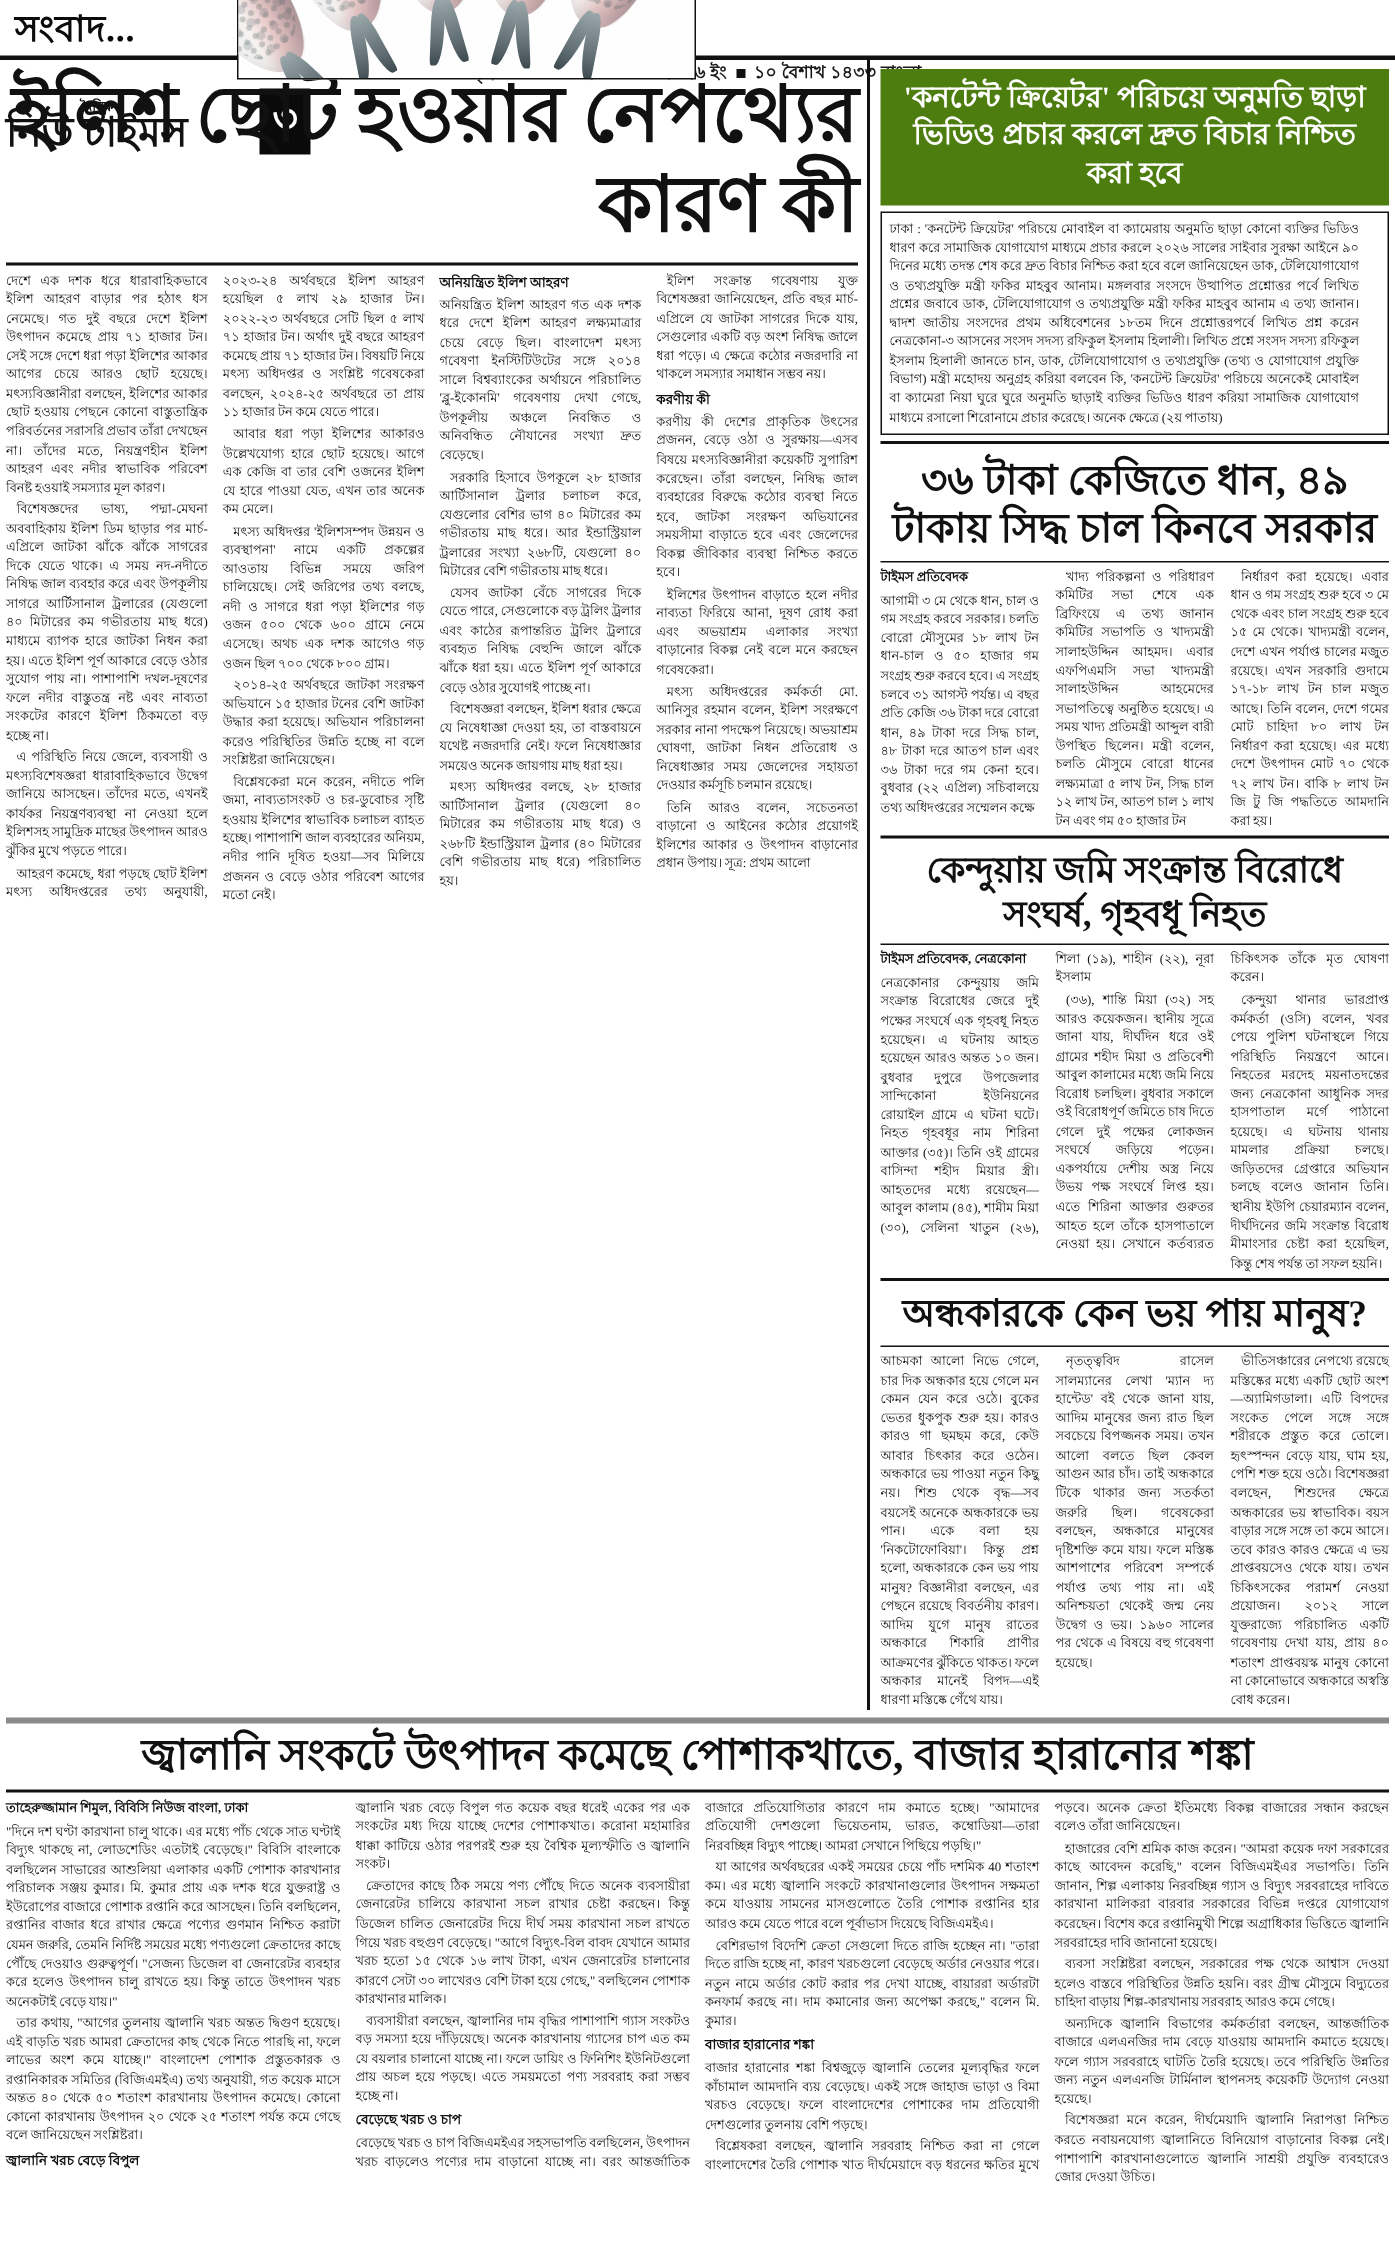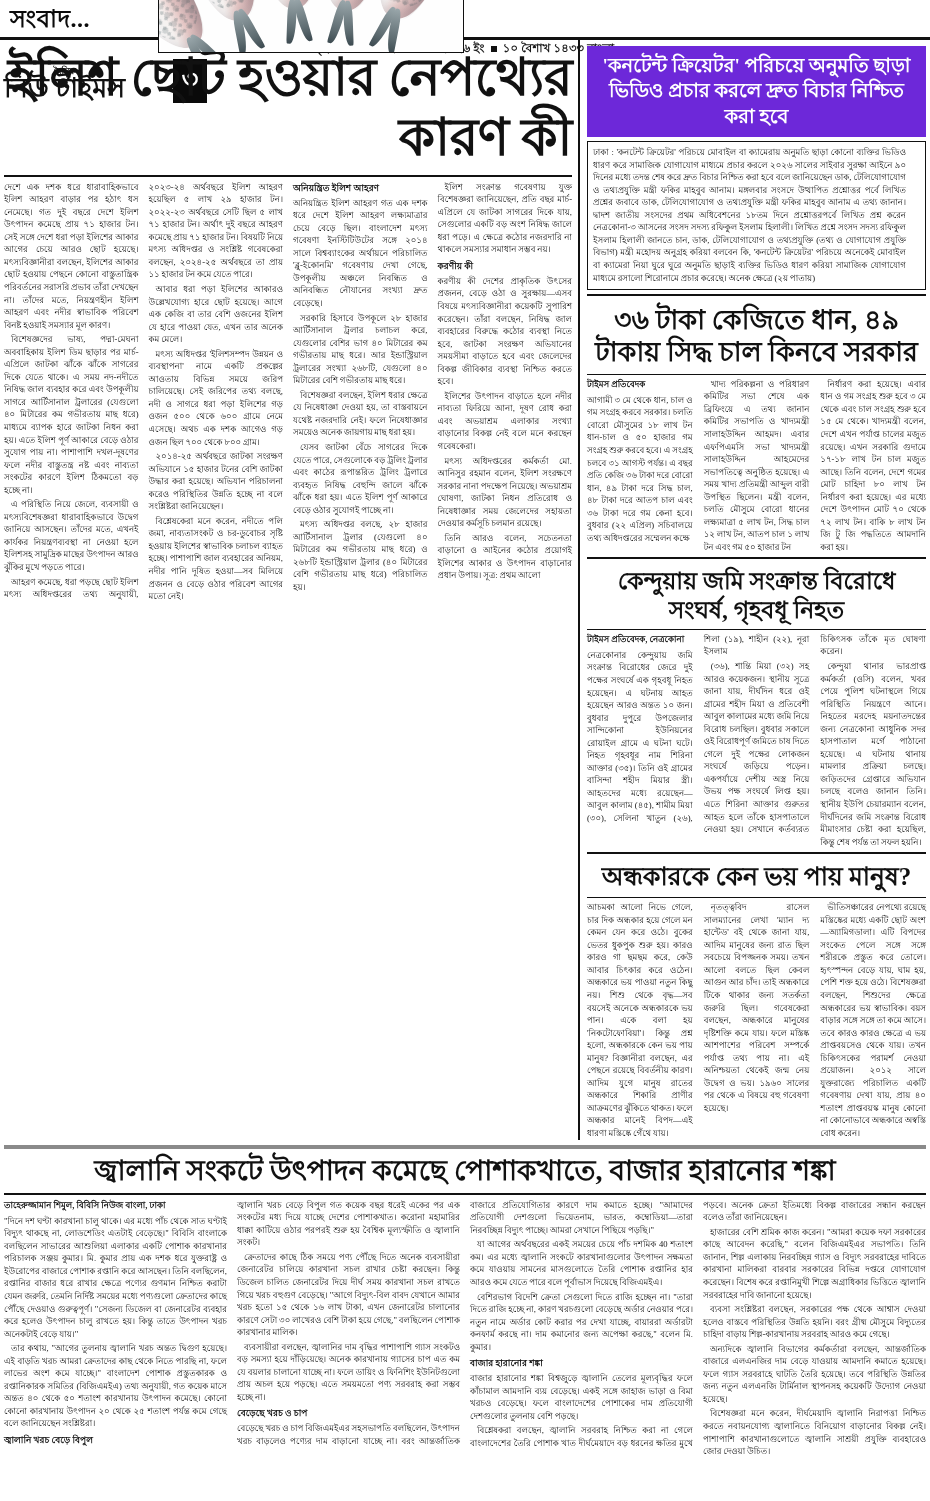--- a/index.html
+++ b/index.html
@@ -71,21 +71,21 @@
   .col-right { width: 348px; border-left: 2px solid #111; padding-left: 7px; }
 
   
   .hl-main {
     font-size: 52px; font-weight: 800;
     text-align: right; line-height: 1.15;
     margin: 8px 0 7px 0;
     letter-spacing: -0.5px;
   }
   .hl-invert {
-    background: #6d28d9; color: #fff;
+    background: #4d7c0f; color: #fff;
     font-size: 19.5px; font-weight: 800;
     text-align: center; line-height: 1.3;
     padding: 7px 5px 8px 5px;
     margin: 6px 0 4px 0;
   }
   .hl-black {
     font-size: 27px; font-weight: 800;
     text-align: center; line-height: 1.2;
     margin: 8px 0 5px 0;
   }
@@ -253,22 +253,22 @@
 
       <p class="bt">এ পরিস্থিতি নিয়ে জেলে, ব্যবসায়ী ও মৎস্যবিশেষজ্ঞরা ধারাবাহিকভাবে উদ্বেগ জানিয়ে আসছেন। তাঁদের মতে, এখনই কার্যকর নিয়ন্ত্রণব্যবস্থা না নেওয়া হলে ইলিশসহ সামুদ্রিক মাছের উৎপাদন আরও ঝুঁকির মুখে পড়তে পারে।</p>
       <p class="bt">আহরণ কমেছে, ধরা পড়ছে ছোট ইলিশ মৎস্য অধিদপ্তরের তথ্য অনুযায়ী, ২০২৩-২৪ অর্থবছরে ইলিশ আহরণ হয়েছিল ৫ লাখ ২৯ হাজার টন। ২০২২-২৩ অর্থবছরে সেটি ছিল ৫ লাখ ৭১ হাজার টন। অর্থাৎ দুই বছরে আহরণ কমেছে প্রায় ৭১ হাজার টন। বিষয়টি নিয়ে মৎস্য অধিদপ্তর ও সংশ্লিষ্ট গবেষকেরা বলছেন, ২০২৪-২৫ অর্থবছরে তা প্রায় ১১ হাজার টন কমে যেতে পারে।</p>
       <p class="bt">আবার ধরা পড়া ইলিশের আকারও উল্লেখযোগ্য হারে ছোট হয়েছে। আগে এক কেজি বা তার বেশি ওজনের ইলিশ যে হারে পাওয়া যেত, এখন তার অনেক কম মেলে।</p>
       <p class="bt">মৎস্য অধিদপ্তর 'ইলিশসম্পদ উন্নয়ন ও ব্যবস্থাপনা' নামে একটি প্রকল্পের আওতায় বিভিন্ন সময়ে জরিপ চালিয়েছে। সেই জরিপের তথ্য বলছে, নদী ও সাগরে ধরা পড়া ইলিশের গড় ওজন ৫০০ থেকে ৬০০ গ্রামে নেমে এসেছে। অথচ এক দশক আগেও গড় ওজন ছিল ৭০০ থেকে ৮০০ গ্রাম।</p>
       <p class="bt">২০১৪-২৫ অর্থবছরে জাটকা সংরক্ষণ অভিযানে ১৫ হাজার টনের বেশি জাটকা উদ্ধার করা হয়েছে। অভিযান পরিচালনা করেও পরিস্থিতির উন্নতি হচ্ছে না বলে সংশ্লিষ্টরা জানিয়েছেন।</p>
       <p class="bt">বিশ্লেষকেরা মনে করেন, নদীতে পলি জমা, নাব্যতাসংকট ও চর-ডুবোচর সৃষ্টি হওয়ায় ইলিশের স্বাভাবিক চলাচল ব্যাহত হচ্ছে। পাশাপাশি জাল ব্যবহারের অনিয়ম, নদীর পানি দূষিত হওয়া—সব মিলিয়ে প্রজনন ও বেড়ে ওঠার পরিবেশ আগের মতো নেই।</p>
       <div class="subhd">অনিয়ন্ত্রিত ইলিশ আহরণ</div>
       <p class="bt noind">অনিয়ন্ত্রিত ইলিশ আহরণ গত এক দশক ধরে দেশে ইলিশ আহরণ লক্ষ্যমাত্রার চেয়ে বেড়ে ছিল। বাংলাদেশ মৎস্য গবেষণা ইনস্টিটিউটের সঙ্গে ২০১৪ সালে বিশ্বব্যাংকের অর্থায়নে পরিচালিত 'ব্লু-ইকোনমি' গবেষণায় দেখা গেছে, উপকূলীয় অঞ্চলে নিবন্ধিত ও অনিবন্ধিত নৌযানের সংখ্যা দ্রুত বেড়েছে।</p>
       <p class="bt">সরকারি হিসাবে উপকূলে ২৮ হাজার আর্টিসানাল ট্রলার চলাচল করে, যেগুলোর বেশির ভাগ ৪০ মিটারের কম গভীরতায় মাছ ধরে। আর ইন্ডাস্ট্রিয়াল ট্রলারের সংখ্যা ২৬৮টি, যেগুলো ৪০ মিটারের বেশি গভীরতায় মাছ ধরে।</p>
+      <p class="bt">যেসব জাটকা বেঁচে সাগরের দিকে যেতে পারে, সেগুলোকে বড় ট্রলিং ট্রলার এবং কাঠের রূপান্তরিত ট্রলিং ট্রলারে ব্যবহৃত নিষিদ্ধ বেহুন্দি জালে ঝাঁকে ঝাঁকে ধরা হয়। এতে ইলিশ পূর্ণ আকারে বেড়ে ওঠার সুযোগই পাচ্ছে না।</p>
       <p class="bt">বিশেষজ্ঞরা বলছেন, ইলিশ ধরার ক্ষেত্রে যে নিষেধাজ্ঞা দেওয়া হয়, তা বাস্তবায়নে যথেষ্ট নজরদারি নেই। ফলে নিষেধাজ্ঞার সময়েও অনেক জায়গায় মাছ ধরা হয়।</p>
-      <p class="bt">যেসব জাটকা বেঁচে সাগরের দিকে যেতে পারে, সেগুলোকে বড় ট্রলিং ট্রলার এবং কাঠের রূপান্তরিত ট্রলিং ট্রলারে ব্যবহৃত নিষিদ্ধ বেহুন্দি জালে ঝাঁকে ঝাঁকে ধরা হয়। এতে ইলিশ পূর্ণ আকারে বেড়ে ওঠার সুযোগই পাচ্ছে না।</p>
       <p class="bt">মৎস্য অধিদপ্তর বলছে, ২৮ হাজার আর্টিসানাল ট্রলার (যেগুলো ৪০ মিটারের কম গভীরতায় মাছ ধরে) ও ২৬৮টি ইন্ডাস্ট্রিয়াল ট্রলার (৪০ মিটারের বেশি গভীরতায় মাছ ধরে) পরিচালিত হয়।</p>
       <p class="bt">ইলিশ সংক্রান্ত গবেষণায় যুক্ত বিশেষজ্ঞরা জানিয়েছেন, প্রতি বছর মার্চ-এপ্রিলে যে জাটকা সাগরের দিকে যায়, সেগুলোর একটি বড় অংশ নিষিদ্ধ জালে ধরা পড়ে। এ ক্ষেত্রে কঠোর নজরদারি না থাকলে সমস্যার সমাধান সম্ভব নয়।</p>
       <div class="subhd">করণীয় কী</div>
       <p class="bt noind">করণীয় কী দেশের প্রাকৃতিক উৎসের প্রজনন, বেড়ে ওঠা ও সুরক্ষায়—এসব বিষয়ে মৎস্যবিজ্ঞানীরা কয়েকটি সুপারিশ করেছেন। তাঁরা বলছেন, নিষিদ্ধ জাল ব্যবহারের বিরুদ্ধে কঠোর ব্যবস্থা নিতে হবে, জাটকা সংরক্ষণ অভিযানের সময়সীমা বাড়াতে হবে এবং জেলেদের বিকল্প জীবিকার ব্যবস্থা নিশ্চিত করতে হবে।</p>
       <p class="bt">ইলিশের উৎপাদন বাড়াতে হলে নদীর নাব্যতা ফিরিয়ে আনা, দূষণ রোধ করা এবং অভয়াশ্রম এলাকার সংখ্যা বাড়ানোর বিকল্প নেই বলে মনে করছেন গবেষকেরা।</p>
       <p class="bt">মৎস্য অধিদপ্তরের কর্মকর্তা মো. আনিসুর রহমান বলেন, ইলিশ সংরক্ষণে সরকার নানা পদক্ষেপ নিয়েছে। অভয়াশ্রম ঘোষণা, জাটকা নিধন প্রতিরোধ ও নিষেধাজ্ঞার সময় জেলেদের সহায়তা দেওয়ার কর্মসূচি চলমান রয়েছে।</p>
       <p class="bt">তিনি আরও বলেন, সচেতনতা বাড়ানো ও আইনের কঠোর প্রয়োগই ইলিশের আকার ও উৎপাদন বাড়ানোর প্রধান উপায়। সূত্র: প্রথম আলো</p>
     </div>
   </div>
 

